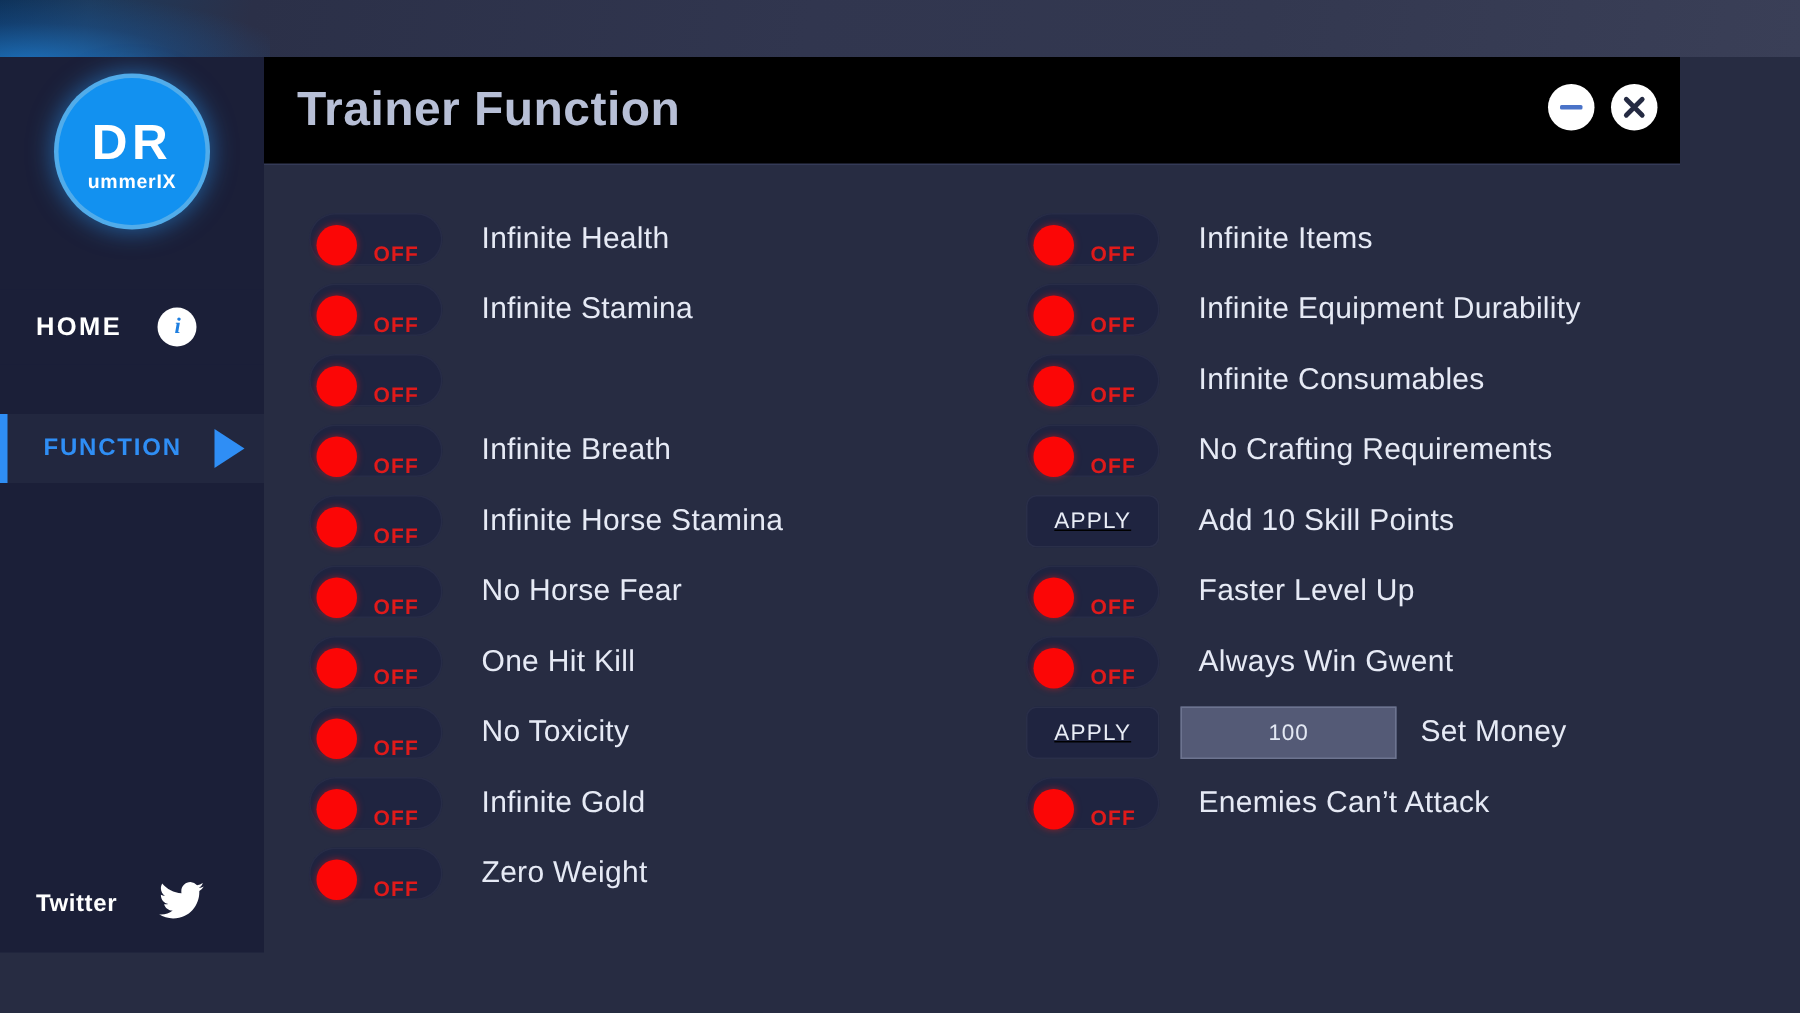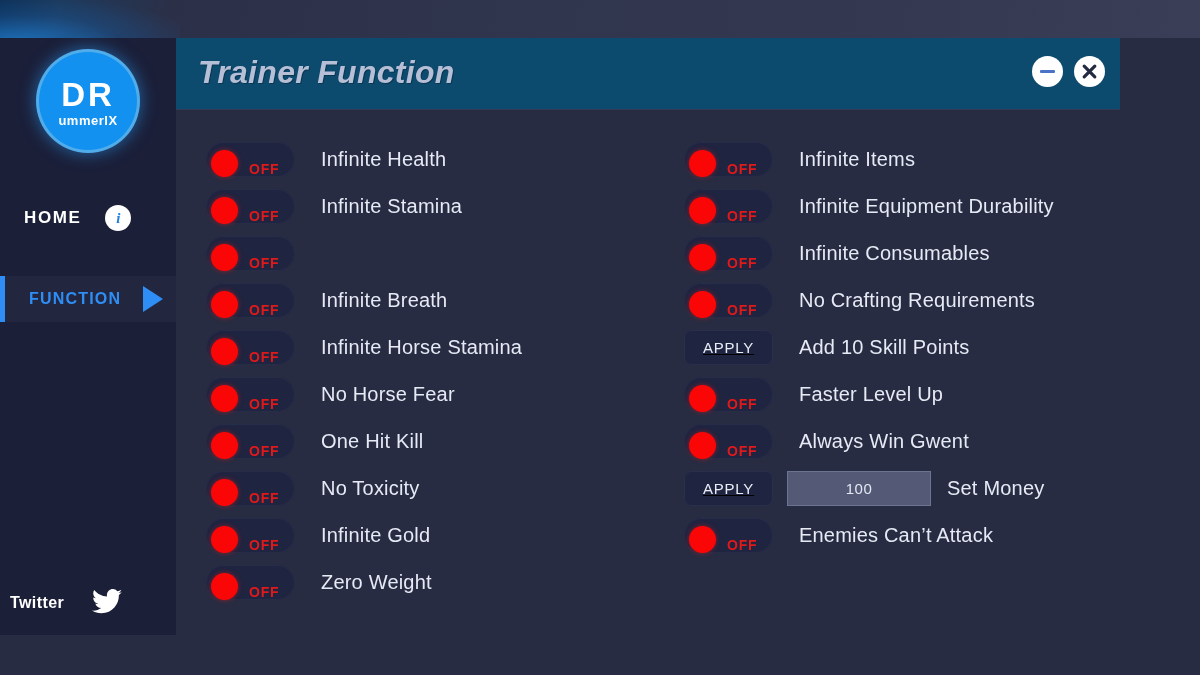--- a/index.html
+++ b/index.html
@@ -130,44 +130,43 @@
     border-top: 13px solid transparent;
     border-bottom: 13px solid transparent;
   }
 
   .twitter-row {
     position: absolute;
     left: 0; bottom: 12px;
     width: 176px; height: 40px;
     display: flex;
     align-items: center;
-    padding-left: 10px;
+    padding-left: 24px;
   }
   .twitter-label {
     font-size: 16px;
     font-weight: bold;
     color: #ffffff;
     letter-spacing: 0.4px;
   }
   .twitter-icon { margin-left: 28px; display: block; }
 
   
   .content {
     position: absolute;
     left: 176px; top: 38px;
     width: 1024px; height: 637px;
     background: #272c42;
   }
   .titlebar {
     position: absolute;
     left: 0; top: 0;
     width: 944px; height: 72px;
-    background: #0c4a6e;
+    background: #000000;
     border-bottom: 1px solid #343a57;
-    font-style: italic;
   }
   .page-title {
     position: absolute;
     left: 22px; top: 16px;
     font-size: 32px;
     font-weight: bold;
     color: #b7bfd6;
     letter-spacing: 0.3px;
     text-shadow: 1px 1px 0 rgba(0,0,0,0.25);
   }

